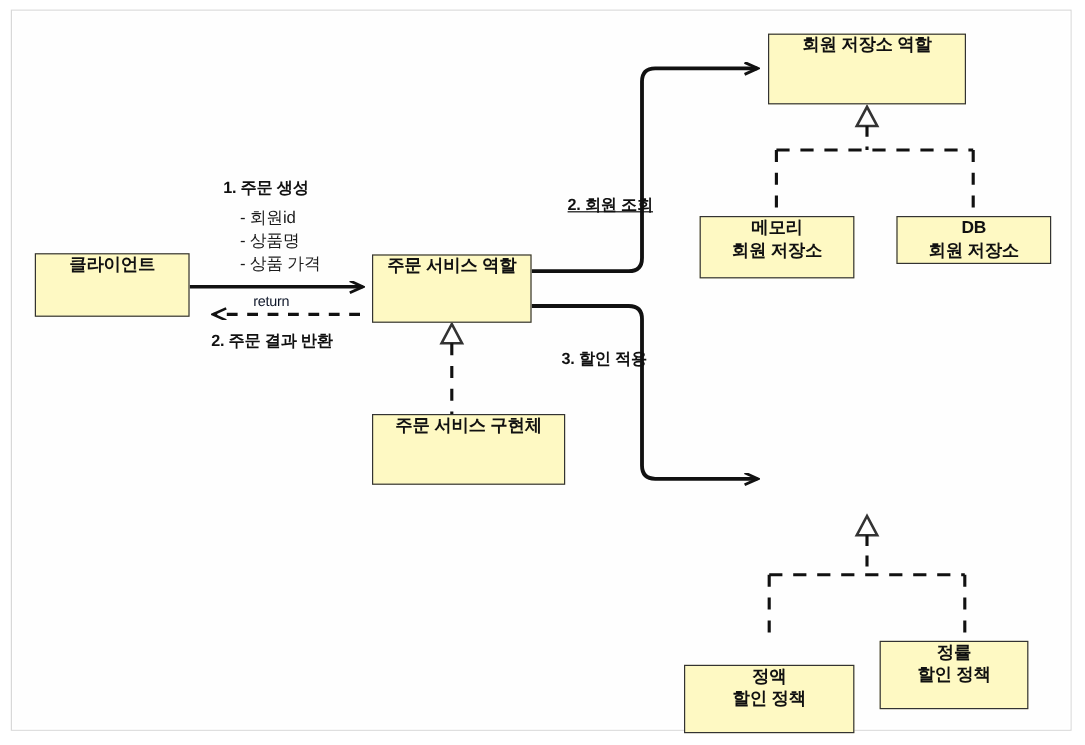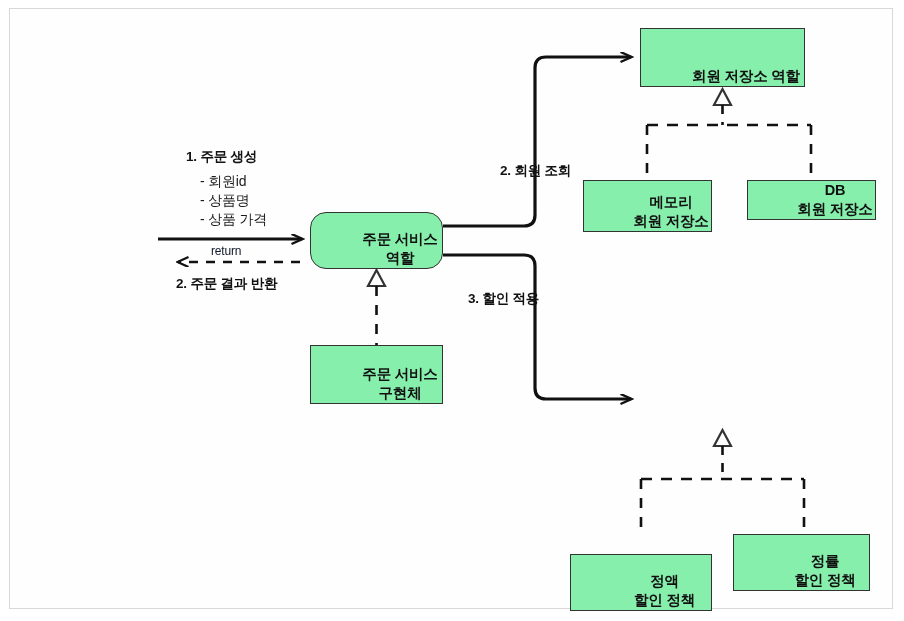--- a/index.html
+++ b/index.html
@@ -32,33 +32,32 @@
     width:882px;height:599px;
     border:1px solid #ffffff;
     box-sizing:border-box;
     pointer-events:none;
   }
   
   .node{
     position:absolute;
     box-sizing:border-box;
     border:1.6px solid #333333;
-    background:#86efac;
+    background:#fef9c3;
     display:flex;
-    align-items:flex-end;
+    align-items:flex-start;
     justify-content:center;
     text-align:center;
     font-weight:bold;
     color:#111111;
     font-size:14.5px;
     line-height:1.32;
     letter-spacing:-0.2px;
     white-space:pre-line;
     z-index:5;
-    padding-left:47px;
   }
   
   svg.wires{
     position:absolute;
     left:0;top:0;
     width:904px;height:621px;
     z-index:3;
     overflow:visible;
   }
   .lbl{
@@ -135,26 +134,29 @@
 
     <g>
       <polygon points="722.5,430 714,446 731,446" fill="#ffffff" stroke="#333333" stroke-width="2.2" stroke-linejoin="miter"></polygon>
       <line x1="722.5" y1="446" x2="722.5" y2="479" stroke="#111111" stroke-width="2.6" stroke-dasharray="9,8"></line>
       <path d="M641,479 L804,479" fill="none" stroke="#111111" stroke-width="2.6" stroke-dasharray="11,9"></path>
       <line x1="641" y1="479" x2="641" y2="534" stroke="#111111" stroke-width="2.6" stroke-dasharray="10,9"></line>
       <line x1="804" y1="479" x2="804" y2="534" stroke="#111111" stroke-width="2.6" stroke-dasharray="10,9"></line>
     </g>
   </svg>
 
+  <div class="node" style="left:29px;top:211px;width:129px;height:53px;">
+    <span>클라이언트</span>
+  </div>
 
-  <div class="node" style="left:310px;top:212px;width:133px;height:57px;border-radius:16px;">
+  <div class="node" style="left:310px;top:212px;width:133px;height:57px;">
     <span>주문 서비스 역할</span>
   </div>
 
-  <div class="node" style="left:310px;top:345px;width:133px;height:59px;">
+  <div class="node" style="left:310px;top:345px;width:161px;height:59px;">
     <span>주문 서비스 구현체</span>
   </div>
 
   <div class="node" style="left:640px;top:28px;width:165px;height:59px;">
     <span>회원 저장소 역할</span>
   </div>
 
   <div class="node" style="left:583px;top:180px;width:129px;height:52px;">
     <span>메모리
 회원 저장소</span>
@@ -164,32 +166,32 @@
     <span>DB
 회원 저장소</span>
   </div>
 
 
   <div class="node" style="left:570px;top:534px;width:142px;height:57px;margin-top:20px;">
     <span>정액
 할인 정책</span>
   </div>
 
-  <div class="node" style="left:733px;top:534px;width:137px;height:57px;">
+  <div class="node" style="left:733px;top:534px;width:124px;height:57px;">
     <span>정률
 할인 정책</span>
   </div>
 
   <div class="lbl" style="left:186px;top:148px;">1. 주문 생성</div>
 
   <div class="lbl sub block" style="left:200px;top:172px;">- 회원id
 - 상품명
 - 상품 가격</div>
 
   <div class="lbl ret" style="left:211px;top:244px;">return</div>
 
   <div class="lbl" style="left:176px;top:275px;">2. 주문 결과 반환</div>
 
-  <div class="lbl" style="left:500px;top:162px;">2. 회원 조회</div>
+  <div class="lbl" style="left:473px;top:162px;text-decoration:underline;">2. 회원 조회</div>
 
   <div class="lbl" style="left:468px;top:290px;">3. 할인 적용</div>
 
 </div>
 
 </body></html>

